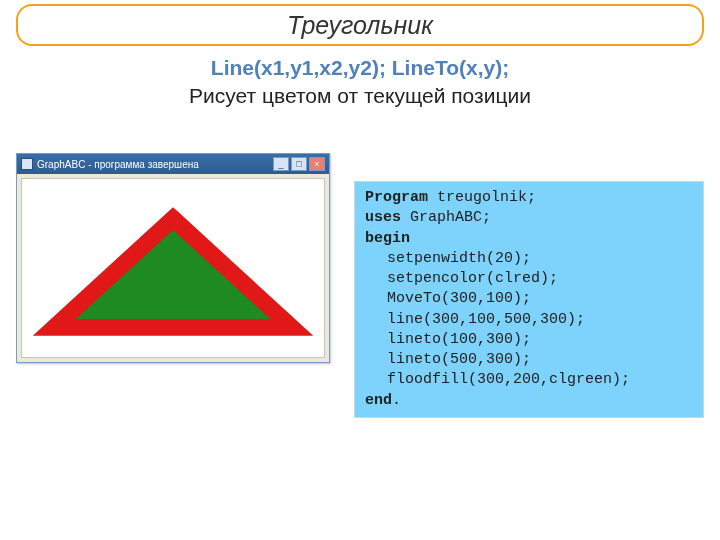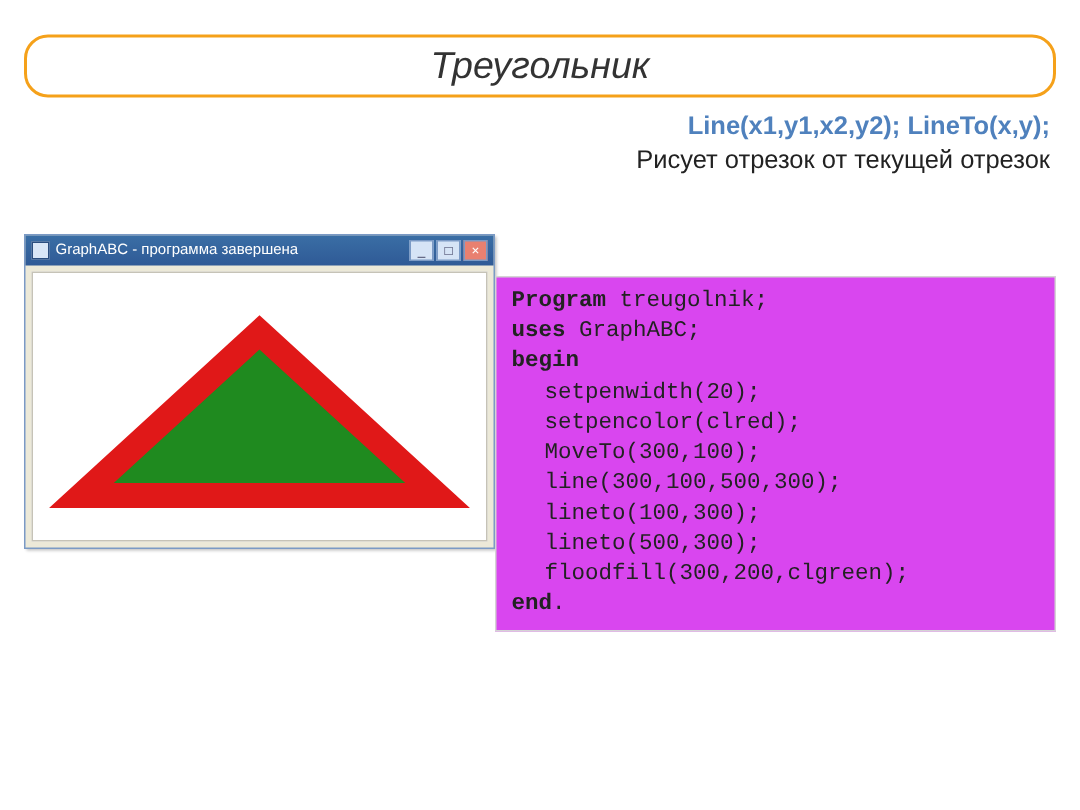--- a/index.html
+++ b/index.html
@@ -5,48 +5,49 @@
   * { box-sizing: border-box; }
   body {
     margin: 0;
     width: 720px;
     height: 540px;
     background: #ffffff;
     font-family: Arial, "Helvetica Neue", sans-serif;
     overflow: hidden;
   }
   .title-bar {
-    margin: 23px 16px 8px 16px;
+    margin: 4px 16px 8px 16px;
     border: 2px solid #f5a11a;
     border-radius: 16px;
     height: 42px;
     display: flex;
     align-items: center;
     justify-content: center;
   }
   .title-bar span {
     font-style: italic;
     font-size: 25px;
     color: #333;
   }
   .desc {
-    text-align: right;
-    font-size: 17px;
+    text-align: center;
+    font-size: 21px;
     line-height: 1.35;
     margin: 4px 20px 14px 20px;
   }
   .desc .cmd {
     color: #4f81bd;
     font-weight: bold;
   }
   .desc .body-line {
     color: #222;
   }
   .panels {
     display: flex;
+    gap: 24px;
     padding: 0 16px;
     align-items: flex-start;
   }
   
   .gwin {
     width: 314px;
     background: #ece9d8;
     border: 1px solid #7b9ac5;
     box-shadow: 1px 1px 2px rgba(0,0,0,.25);
   }
@@ -85,21 +86,21 @@
     background: #ffffff;
     margin: 4px;
     border: 1px solid #c6c3b7;
     height: 180px;
     position: relative;
   }
   .gwin-client svg { width:100%; height:100%; }
   
   .code {
     flex: 1;
-    background: #d946ef;
+    background: #7dd3fc;
     border: 1px solid #d4d4d4;
     font-family: "Courier New", Courier, monospace;
     font-size: 15px;
     line-height: 1.35;
     color: #222;
     padding: 6px 10px 6px 10px;
     margin-top: 28px;
     white-space: pre;
   }
   .code .kw { font-weight: bold; }
@@ -107,21 +108,21 @@
 </style>
 </head>
 <body>
 
 <div class="title-bar">
   <span>Треугольник</span>
 </div>
 
 <div class="desc">
   <span class="cmd">Line(x1,y1,x2,y2); LineTo(x,y);</span><br>
-  <span class="body-line">Рисует отрезок от текущей отрезок</span><br>
+  <span class="body-line">Рисует цветом от текущей позиции</span><br>
   <br>
 </div>
 
 <div class="panels">
 
   <div class="gwin">
     <div class="gwin-titlebar">
       <div class="gwin-icon"></div>
       <div class="gwin-title">GraphABC - программа завершена</div>
       <div class="gwin-btns">

